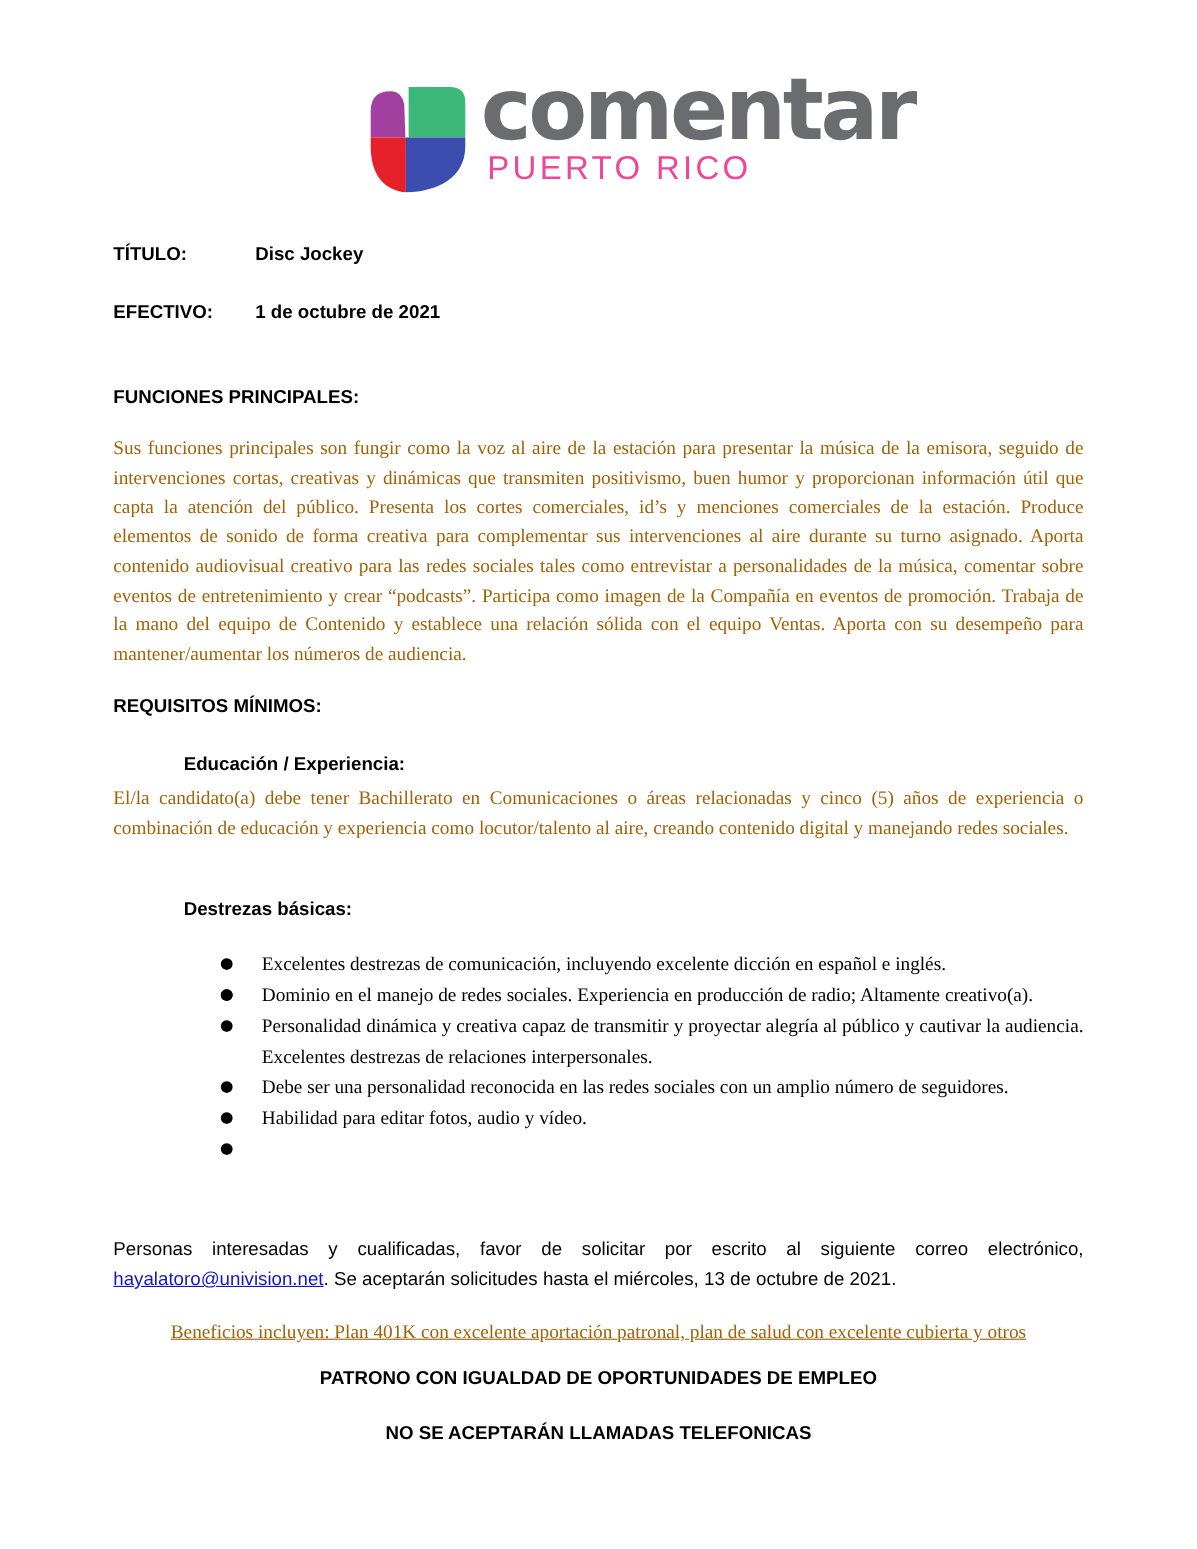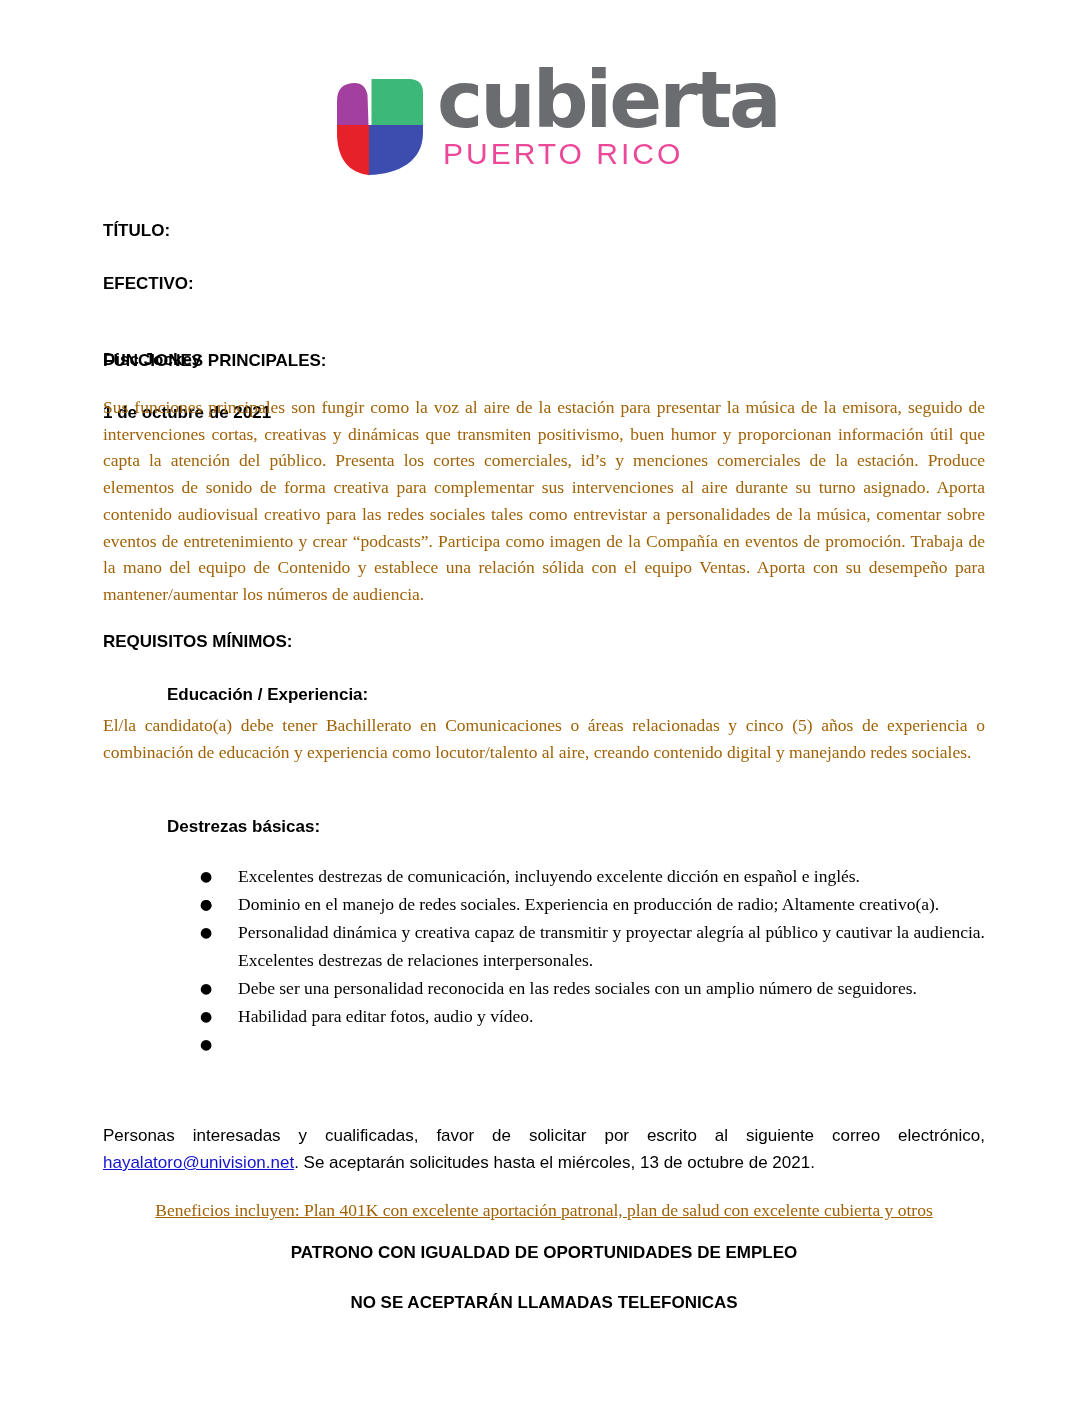--- a/index.html
+++ b/index.html
@@ -24,21 +24,21 @@
   .logo-region{
     position:absolute; top:64px; left:110px;
     font-family:"Liberation Sans", sans-serif;
     font-weight:400; font-size:30px; line-height:1;
     letter-spacing:3px; color:#ec4899; white-space:nowrap;
   }
 
   
   .h-sans{
     font-family:"Liberation Sans", sans-serif;
-    font-weight:700; font-size:17px; line-height:22px; color:#000;flex-direction:column;
+    font-weight:700; font-size:17px; line-height:22px; color:#000;
   }
   .meta-row{left:103px; width:882px; display:flex;}
   .meta-label{width:129px; flex:0 0 129px;}
   .meta-value{flex:1;}
 
   
   .body-par{
     left:103px; width:882px;
     font-family:"Liberation Serif", serif;
     font-size:17.5px; line-height:26.7px;
@@ -82,21 +82,21 @@
   <svg class="logo-icon" viewBox="0 0 92 100" aria-hidden="true">
 
     <path d="M4 50 V26 Q4 8 22 8 Q32 8 34.5 20 L35.5 50 Z" fill="#A33F9E"></path>
 
     <path d="M38.5 4 H76 Q90 4 90 18 V50 H38.5 Z" fill="#3CB878"></path>
 
     <path d="M4 50 L36 50 L36 100 C16 98 4 84 4 58 Z" fill="#E62129"></path>
 
     <path d="M36 50 H90 V58 C90 86 66 99 36 100 Z" fill="#3D4DAF"></path>
   </svg>
-  <div class="logo-brand">cubierta</div>
+  <div class="logo-brand">comentar</div>
   <div class="logo-region">PUERTO RICO</div>
 </div>
 
 <div class="abs h-sans meta-row" style="top:220px;">
   <span class="meta-label">TÍTULO:</span>
   <span class="meta-value">Disc Jockey</span>
 </div>
 
 <div class="abs h-sans meta-row" style="top:273px;">
   <span class="meta-label">EFECTIVO:</span>

